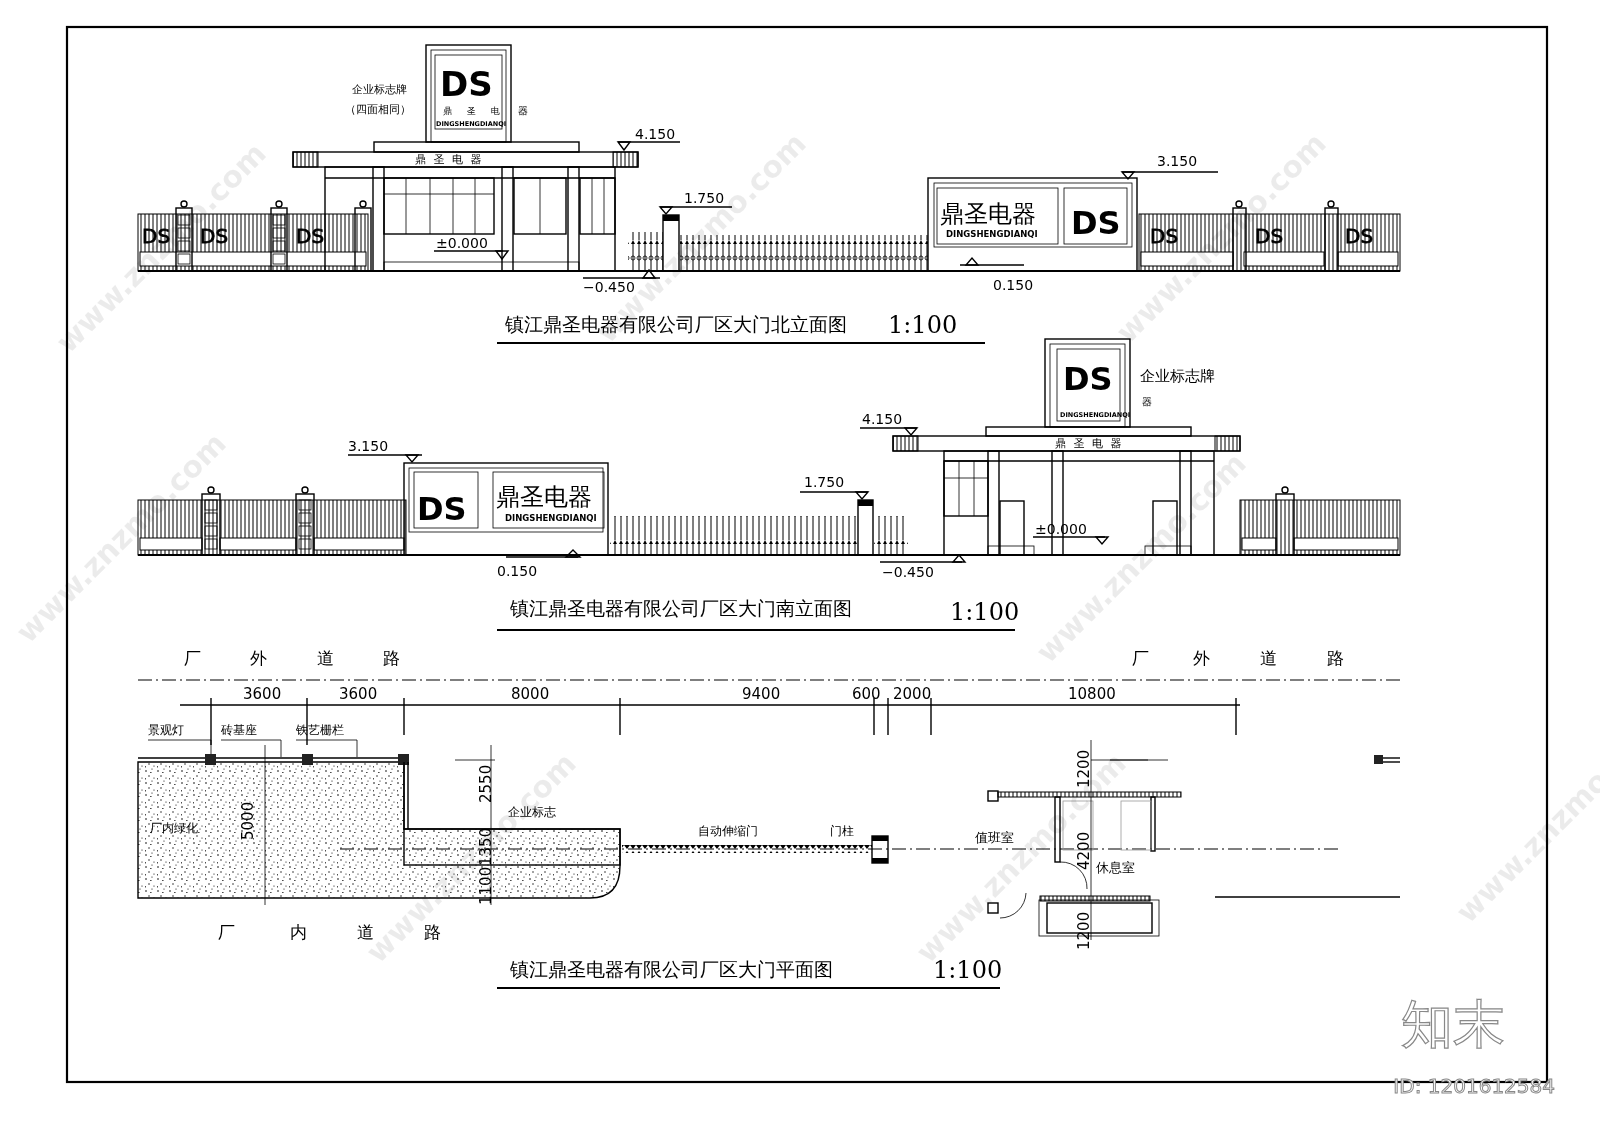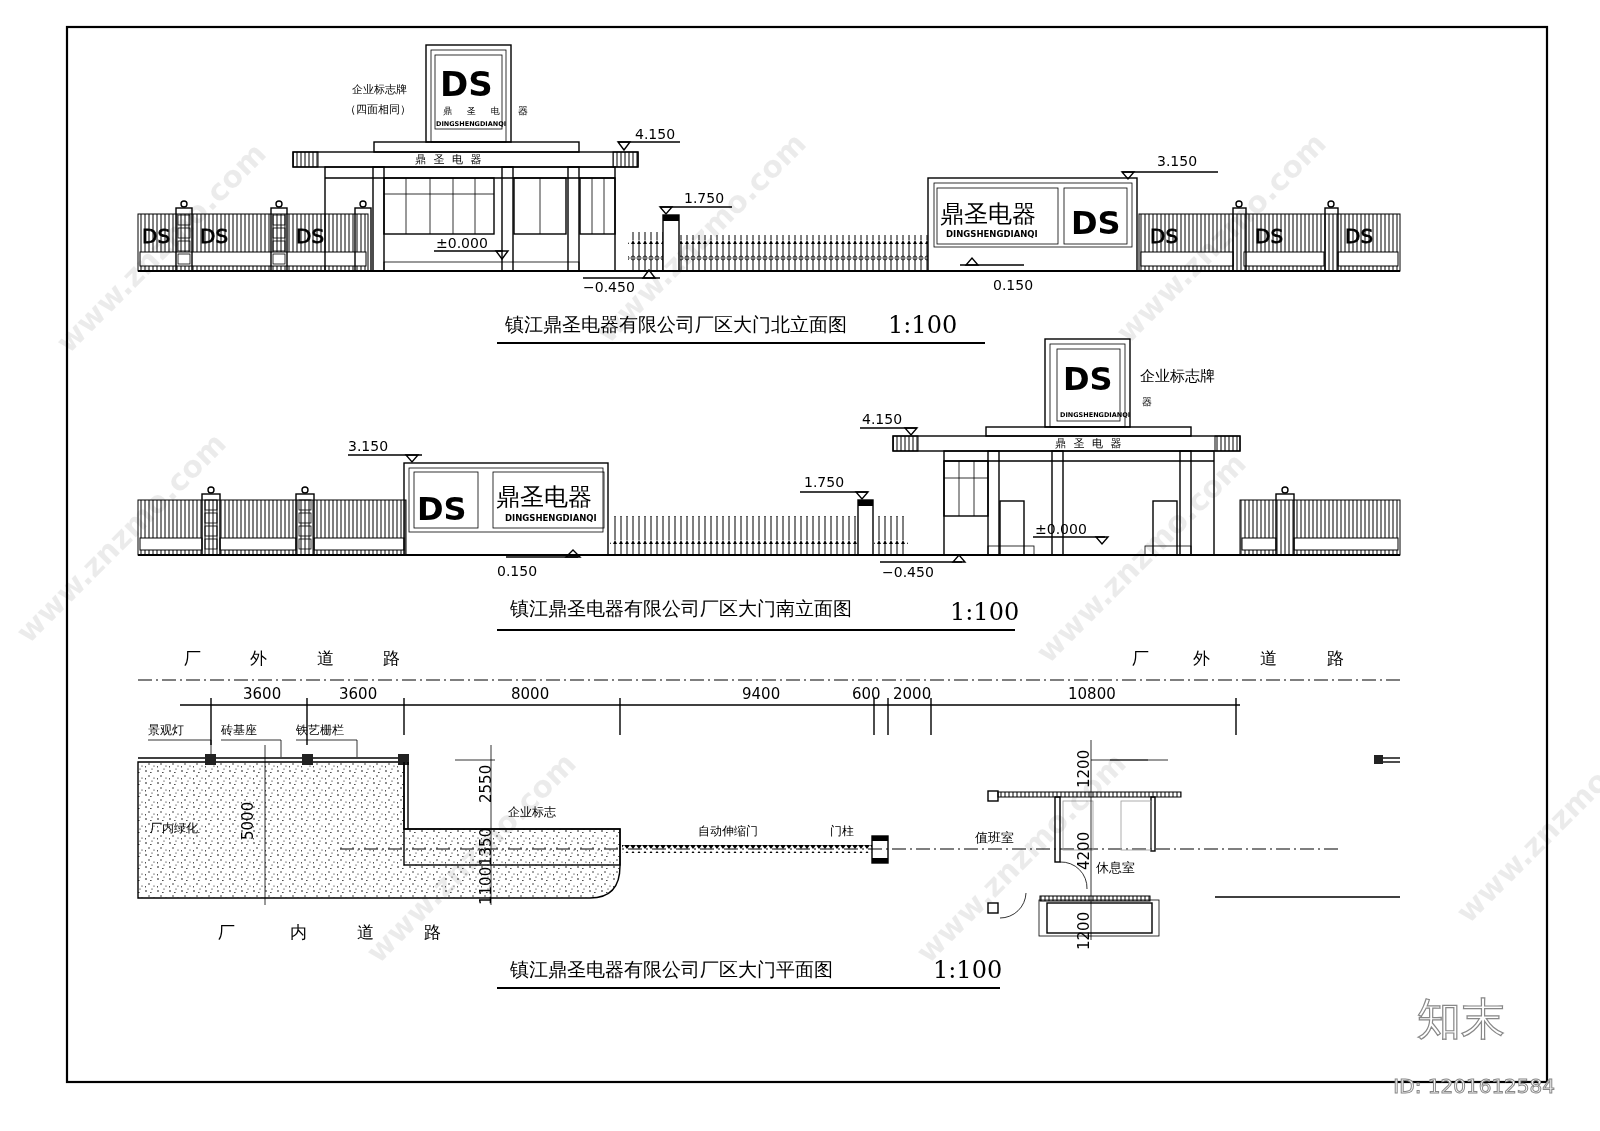--- a/index.html
+++ b/index.html
@@ -5,21 +5,21 @@
   html,body{margin:0;padding:0;background:#ffffff;}
   body{width:1600px;height:1131px;position:relative;overflow:hidden;font-family:"DejaVu Sans",sans-serif;}
   #sheet{position:absolute;left:0;top:0;width:1600px;height:1131px;}
   svg text{font-family:"DejaVu Sans",sans-serif;fill:#000;}
   .serif{font-family:"DejaVu Serif",serif !important;}
   .ln{stroke:#000;stroke-width:1.4;fill:none;}
   .thk{stroke:#000;stroke-width:2.2;fill:none;}
   .thn{stroke:#000;stroke-width:0.8;fill:none;}
   .dash{stroke:#000;stroke-width:1.2;fill:none;stroke-dasharray:14 4 2 4;}
   .wm{position:absolute;color:rgba(0,0,0,0.08);font-size:30px;font-weight:bold;transform:rotate(-45deg);white-space:nowrap;pointer-events:none;font-family:"DejaVu Sans",sans-serif;}
-  .brand{position:absolute;right:95px;top:990px;font-size:44px;color:#fff;-webkit-text-stroke:1.2px #888;font-family:Liberation Serif, serif;}
+  .brand{position:absolute;right:95px;top:990px;font-size:52px;color:#fff;-webkit-text-stroke:1.2px #888;font-family:Liberation Serif, serif;}
   .idtxt{position:absolute;right:45px;top:1074px;font-size:20px;color:#fff;-webkit-text-stroke:1px #888;font-family:"DejaVu Sans",sans-serif;}
 </style>
 </head>
 <body>
 
 <div id="sheet">
 <svg width="1600" height="1131" viewBox="0 0 1600 1131" xmlns="http://www.w3.org/2000/svg">
   <defs>
     <pattern id="stip" width="12" height="12" patternUnits="userSpaceOnUse">
       <circle cx="2" cy="3" r="0.8" fill="#000"></circle>

